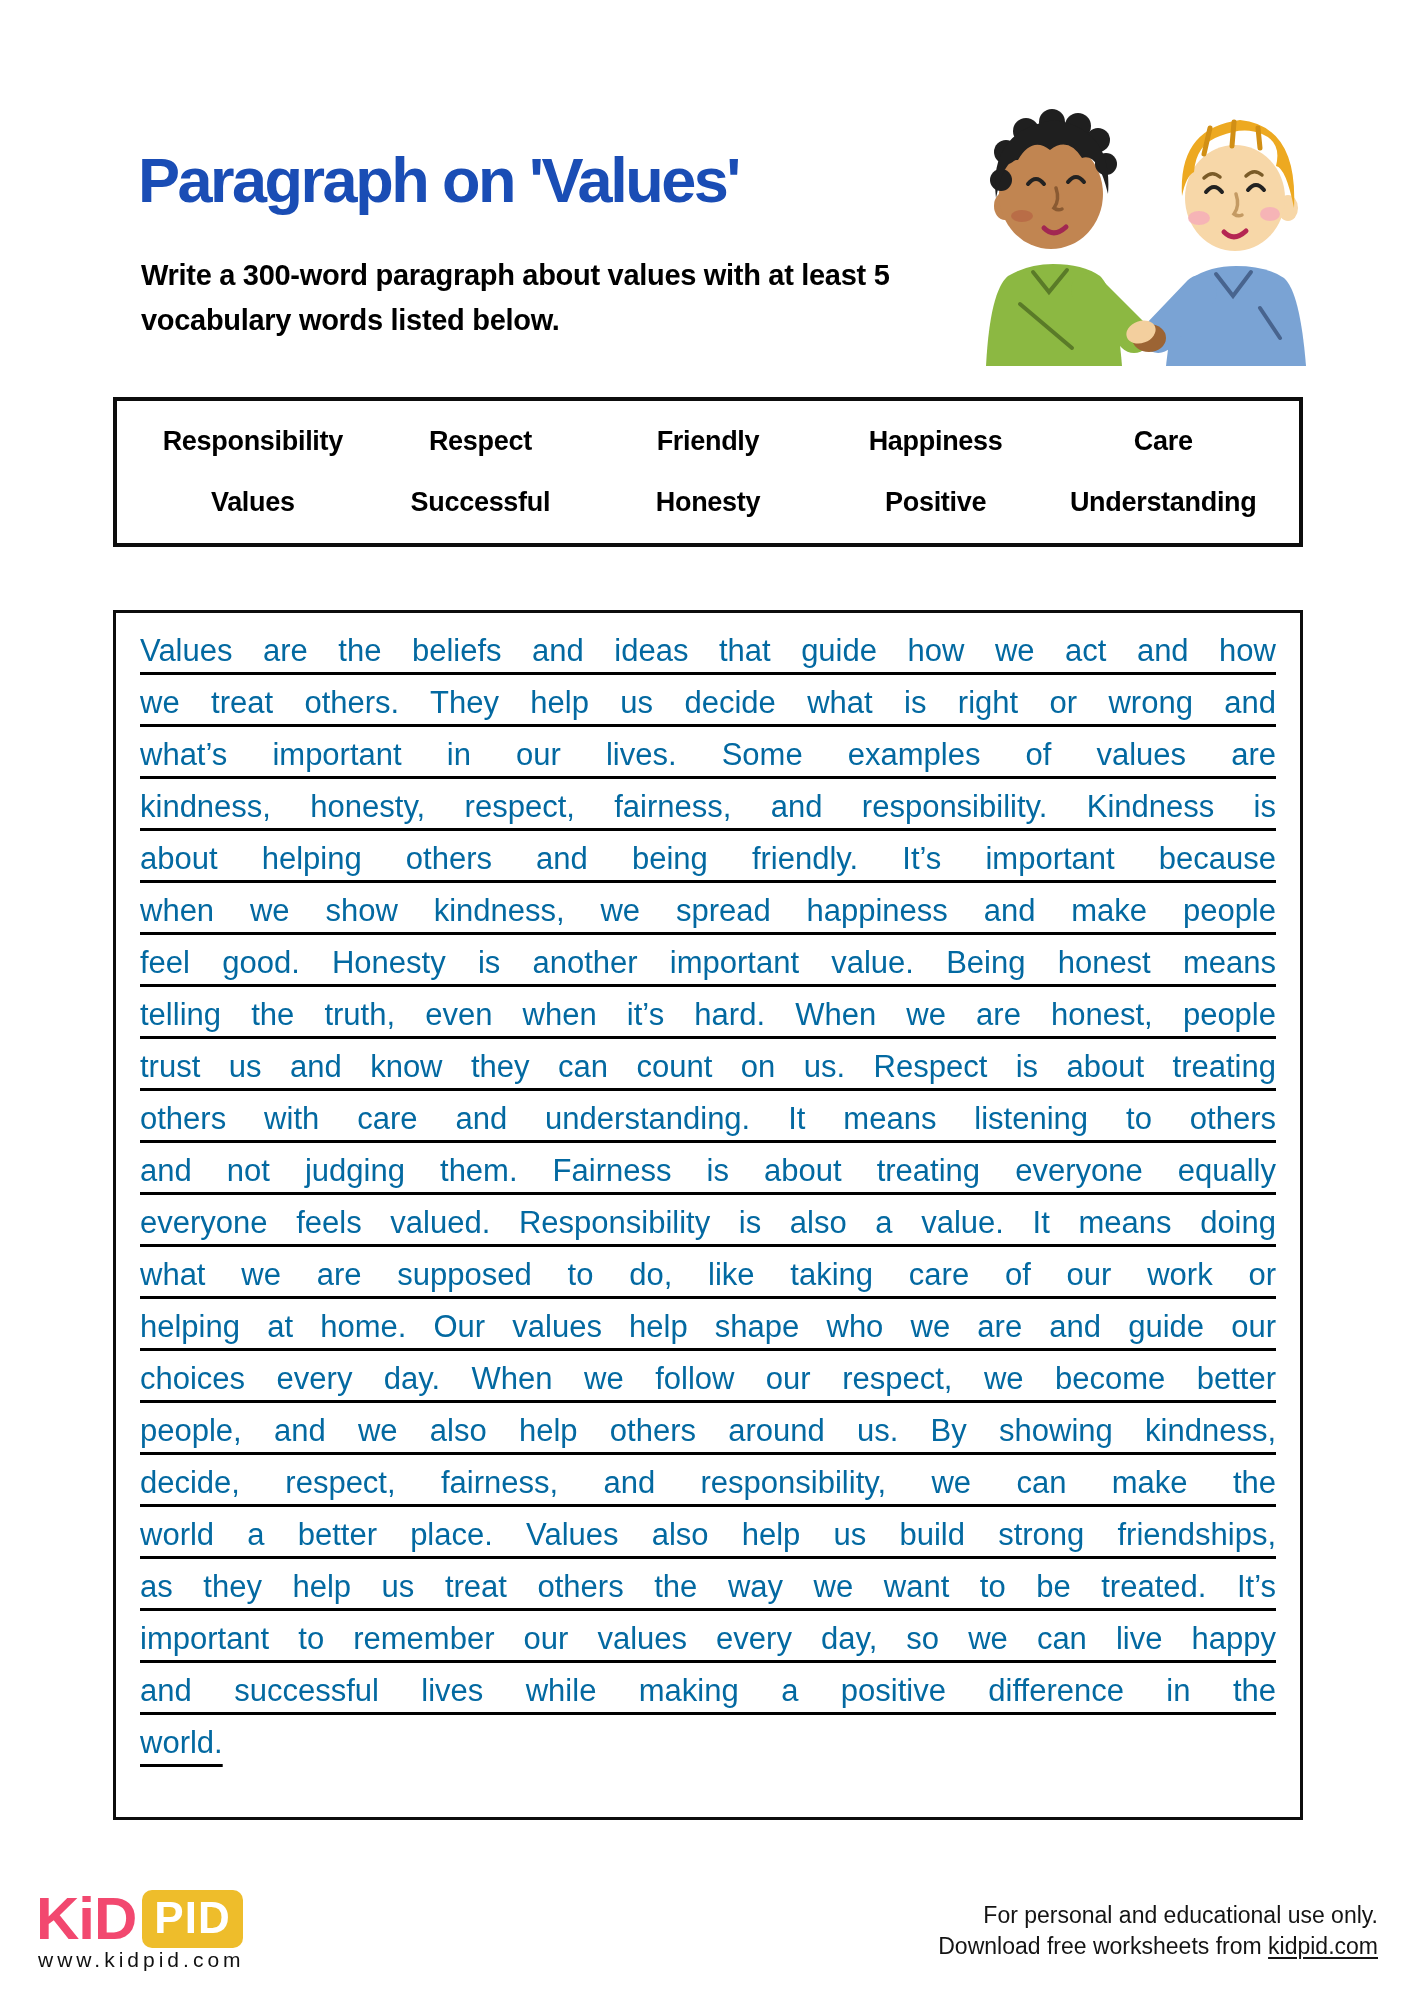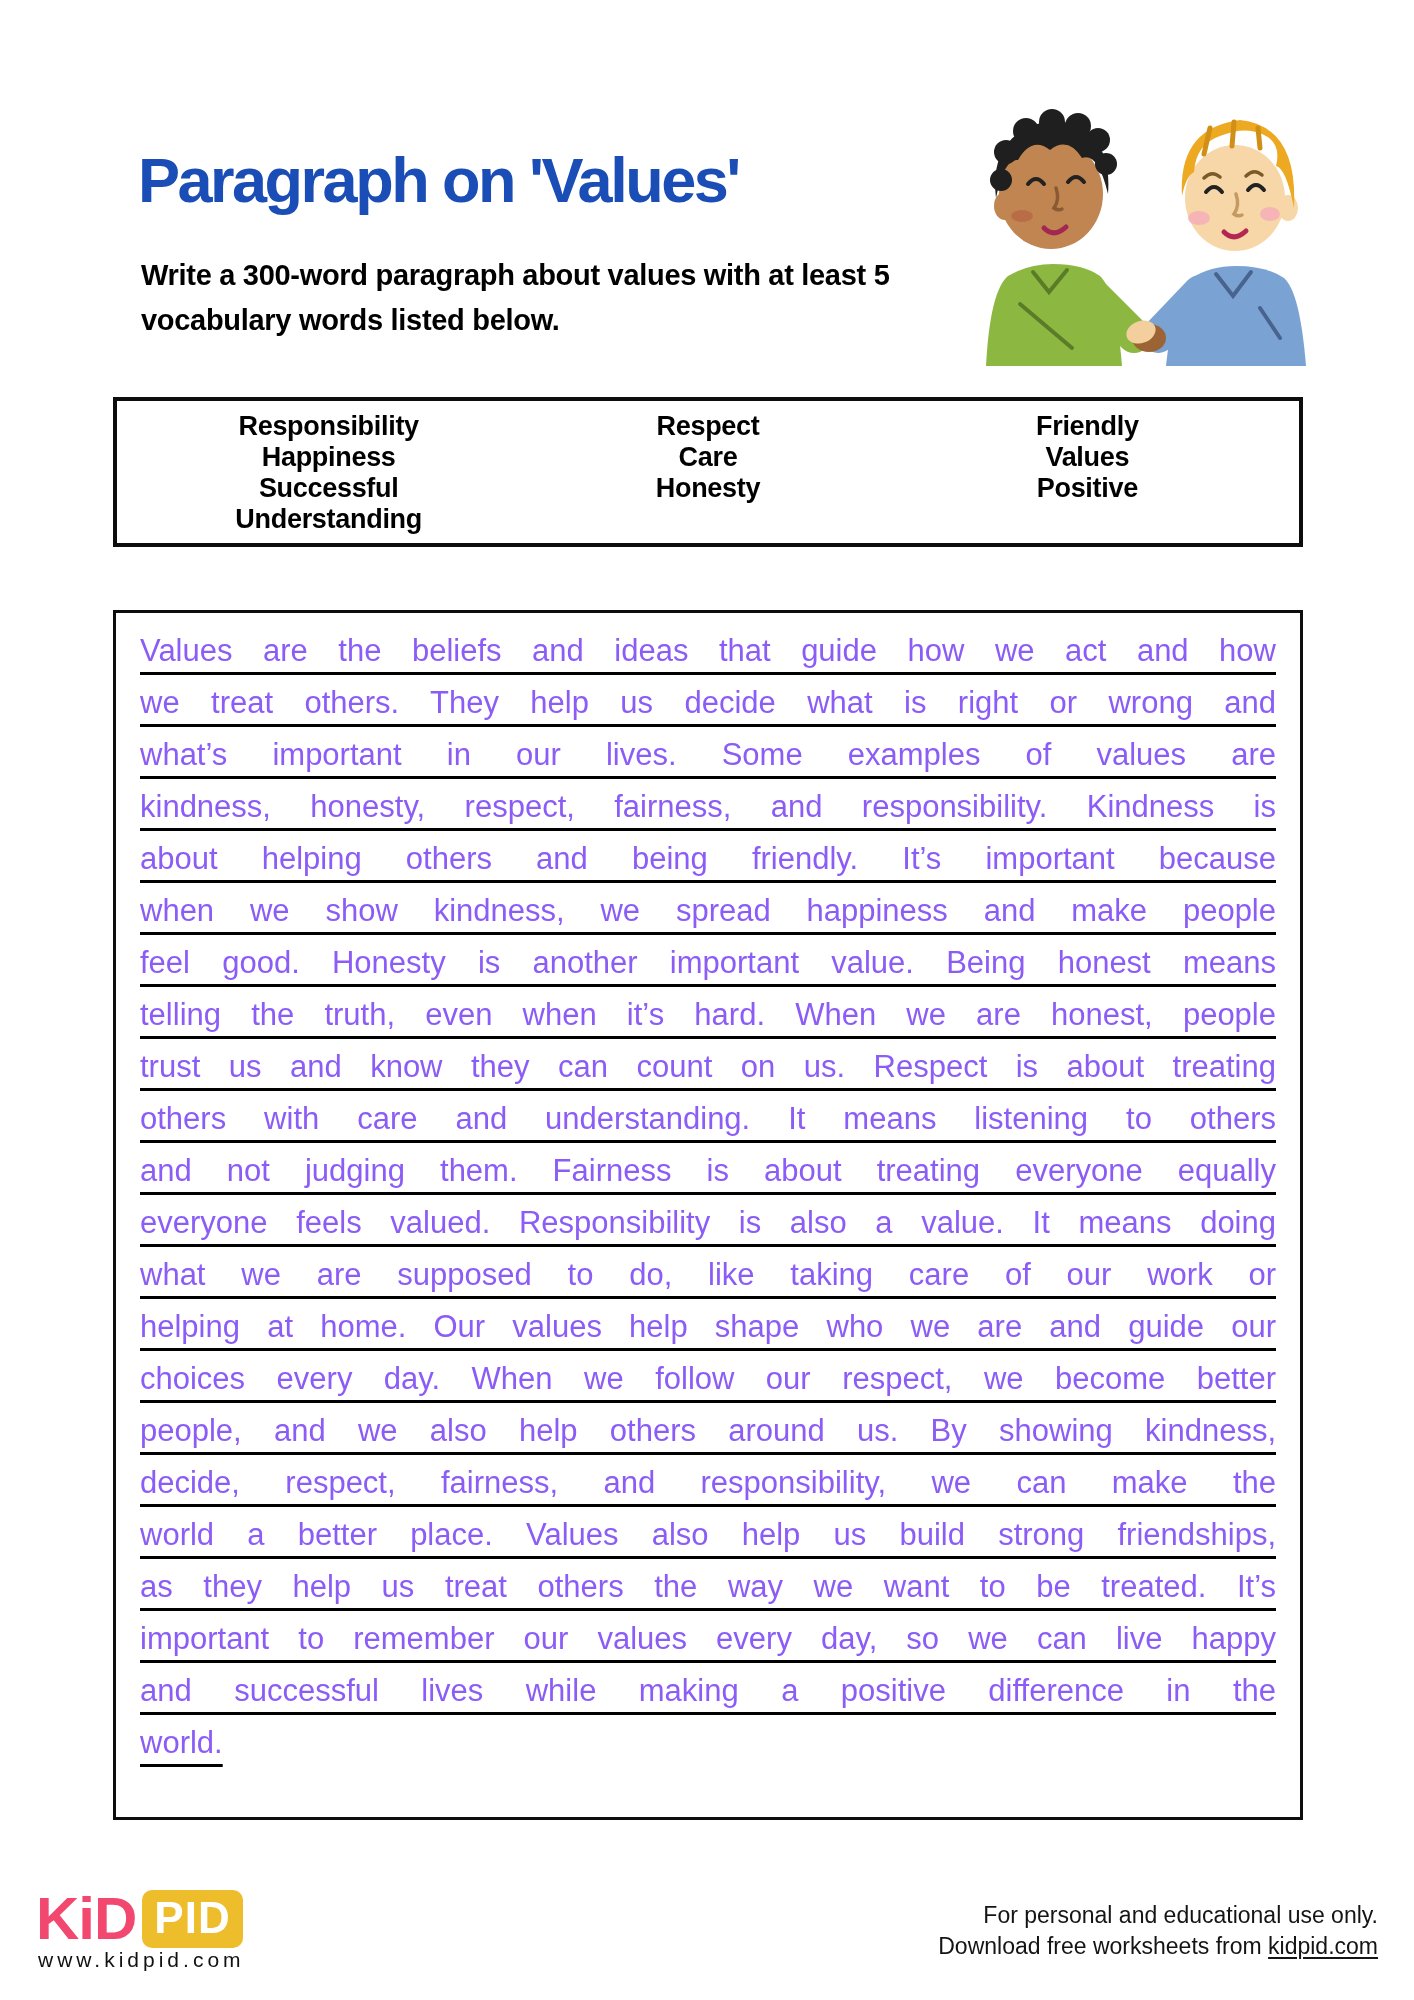--- a/index.html
+++ b/index.html
@@ -18,32 +18,32 @@
     font-size:29px;font-weight:bold;line-height:45px;letter-spacing:-0.3px;
   }
   .instructions span{display:block;}
   .illustration{
     position:absolute;left:948px;top:76px;width:392px;height:290px;
   }
   
   .vocab-box{
     position:absolute;left:113px;top:397px;width:1190px;height:150px;
     border:4px solid #0d0d0d;box-sizing:border-box;
-    display:grid;grid-template-columns:repeat(3,1fr);grid-template-rows:1fr 1fr;
+    display:grid;grid-template-columns:repeat(5,1fr);grid-template-rows:1fr 1fr;
     align-items:center;justify-items:center;
     padding:10px 22px;font-size:27px;font-weight:bold;letter-spacing:-0.3px;
   }
   
   .para-box{
     position:absolute;left:113px;top:610px;width:1190px;height:1210px;
     border:3px solid #0d0d0d;box-sizing:border-box;
     padding:12px 24px 0 24px;
   }
   .pline{
-    height:52px;line-height:52px;font-size:31px;color:#8b5cf6;
+    height:52px;line-height:52px;font-size:31px;color:#0369a1;
     text-align:justify;text-align-last:justify;
     text-decoration:underline;text-decoration-thickness:3px;
     text-underline-offset:11px;text-decoration-color:#000;
     white-space:nowrap;overflow:visible;
   }
   .pline.last{text-align-last:left;}
   
   .logo{
     position:absolute;left:36px;top:1884px;white-space:nowrap;
   }

